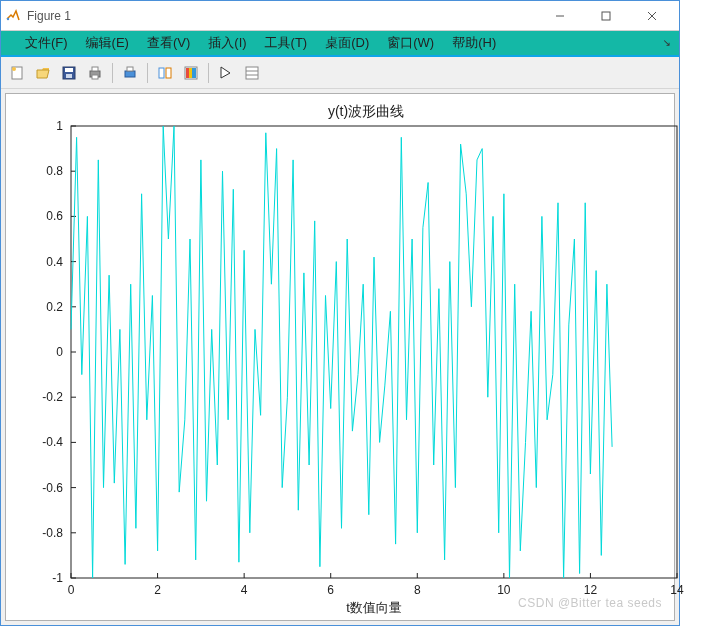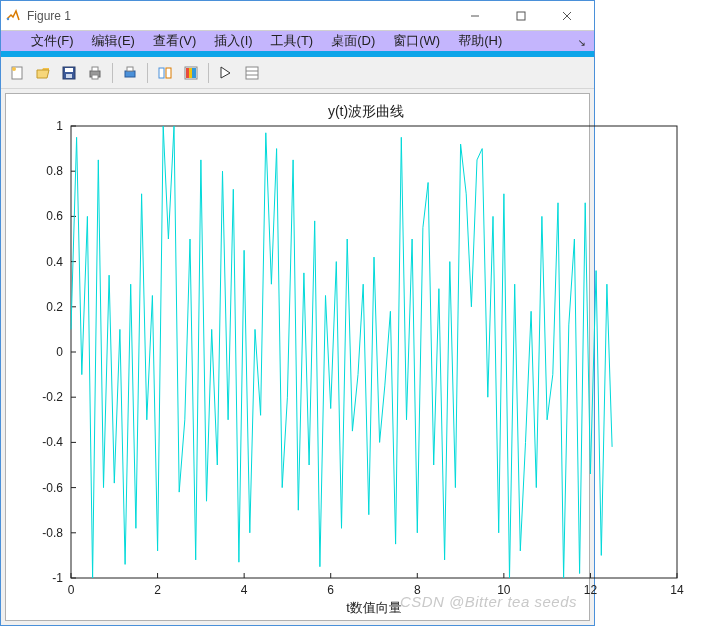--- a/index.html
+++ b/index.html
@@ -1,38 +1,38 @@
 <!DOCTYPE html>
 <html><head>
 <meta charset="utf-8">
 <style>
   * { margin: 0; padding: 0; box-sizing: border-box; }
   body { font-family: "Microsoft YaHei", "SimSun", Arial, sans-serif; font-size: 12px; background: #fff; }
-  .window { width: 595px; height: 626px; border: 1px solid #4a90d9; background: #f0f0f0; display: flex; flex-direction: column; }
+  .window { width: 680px; height: 626px; border: 1px solid #4a90d9; background: #f0f0f0; display: flex; flex-direction: column; }
   .titlebar { height: 30px; background: #fff; display: flex; align-items: center; padding: 0 4px; border-bottom: 1px solid #d0d0d0; }
   .titlebar .icon { width: 16px; height: 16px; margin-right: 6px; display:flex; align-items:center; justify-content:center;}
   .titlebar .title { flex: 1; color: #555; font-size: 12px; }
   .winbtns { display: flex; }
   .winbtn { width: 46px; height: 28px; display: flex; align-items: center; justify-content: center; color: #555; cursor: pointer; }
-  .menubar { height: 26px; background: #c4b5fd; display: flex; align-items: center; padding: 0 22px; border-bottom: 6px solid #0ea5e9; gap: 2px; position: relative; }
+  .menubar { height: 26px; background: #14b8a6; display: flex; align-items: center; padding: 0 16px; border-bottom: 2px solid #0ea5e9; gap: 2px; position: relative; }
   .menuitem { padding: 3px 8px; cursor: pointer; font-size: 13px; color: #222; }
   .menu-arrow { position: absolute; right: 8px; top: 6px; color: #333; font-size: 10px; }
   .toolbar { height: 32px; background: #f0f0f0; display: flex; align-items: center; padding: 2px 4px; border-bottom: 1px solid #d6d6d6; gap: 2px; }
   .tbtn { width: 24px; height: 24px; display: flex; align-items: center; justify-content: center; cursor: pointer; border: 1px solid transparent; border-radius: 2px;}
   .tsep { width: 1px; height: 20px; background: #c0c0c0; margin: 0 3px; }
   .figarea { flex: 1; background: #f0f0f0; position: relative; padding: 4px; text-align: center;}
   .plotframe { width: 100%; height: 100%; background: #fff; border: 1px solid #b0b0b0; position:relative;}
   svg.chart { display: block; }
   .chart-title { font-size: 14px; fill: #222; text-anchor: middle; }
   .axis-label { font-size: 13px; fill: #222; text-anchor: middle; }
   .tick-label { font-size: 12px; fill: #222; }
   .tick-line { stroke: #222; stroke-width: 1; }
   .axis-box { stroke: #222; stroke-width: 1; fill: none; }
   .data-line { stroke: #00d9d9; stroke-width: 1; fill: none; }
-  .watermark { position: absolute; right: 12px; bottom: 10px; color: #c9c9c9; font-size: 15px; font-style: italic; letter-spacing: 0.5px; pointer-events:none;}
+  .watermark { position: absolute; right: 12px; bottom: 10px; color: #c9c9c9; font-size: 12px; letter-spacing: 0.5px; pointer-events:none;}
 </style>
 </head>
 <body>
 
 <div class="window">
   <div class="titlebar">
     <span class="icon">
       <svg width="16" height="16" viewBox="0 0 16 16">
           <path d="M2 11 L6 7 L8 9 L11 3 L14 12" stroke="#d97a00" stroke-width="1.5" fill="none"></path>
           <circle cx="3" cy="11" r="1.2" fill="#4a90d9"></circle>

